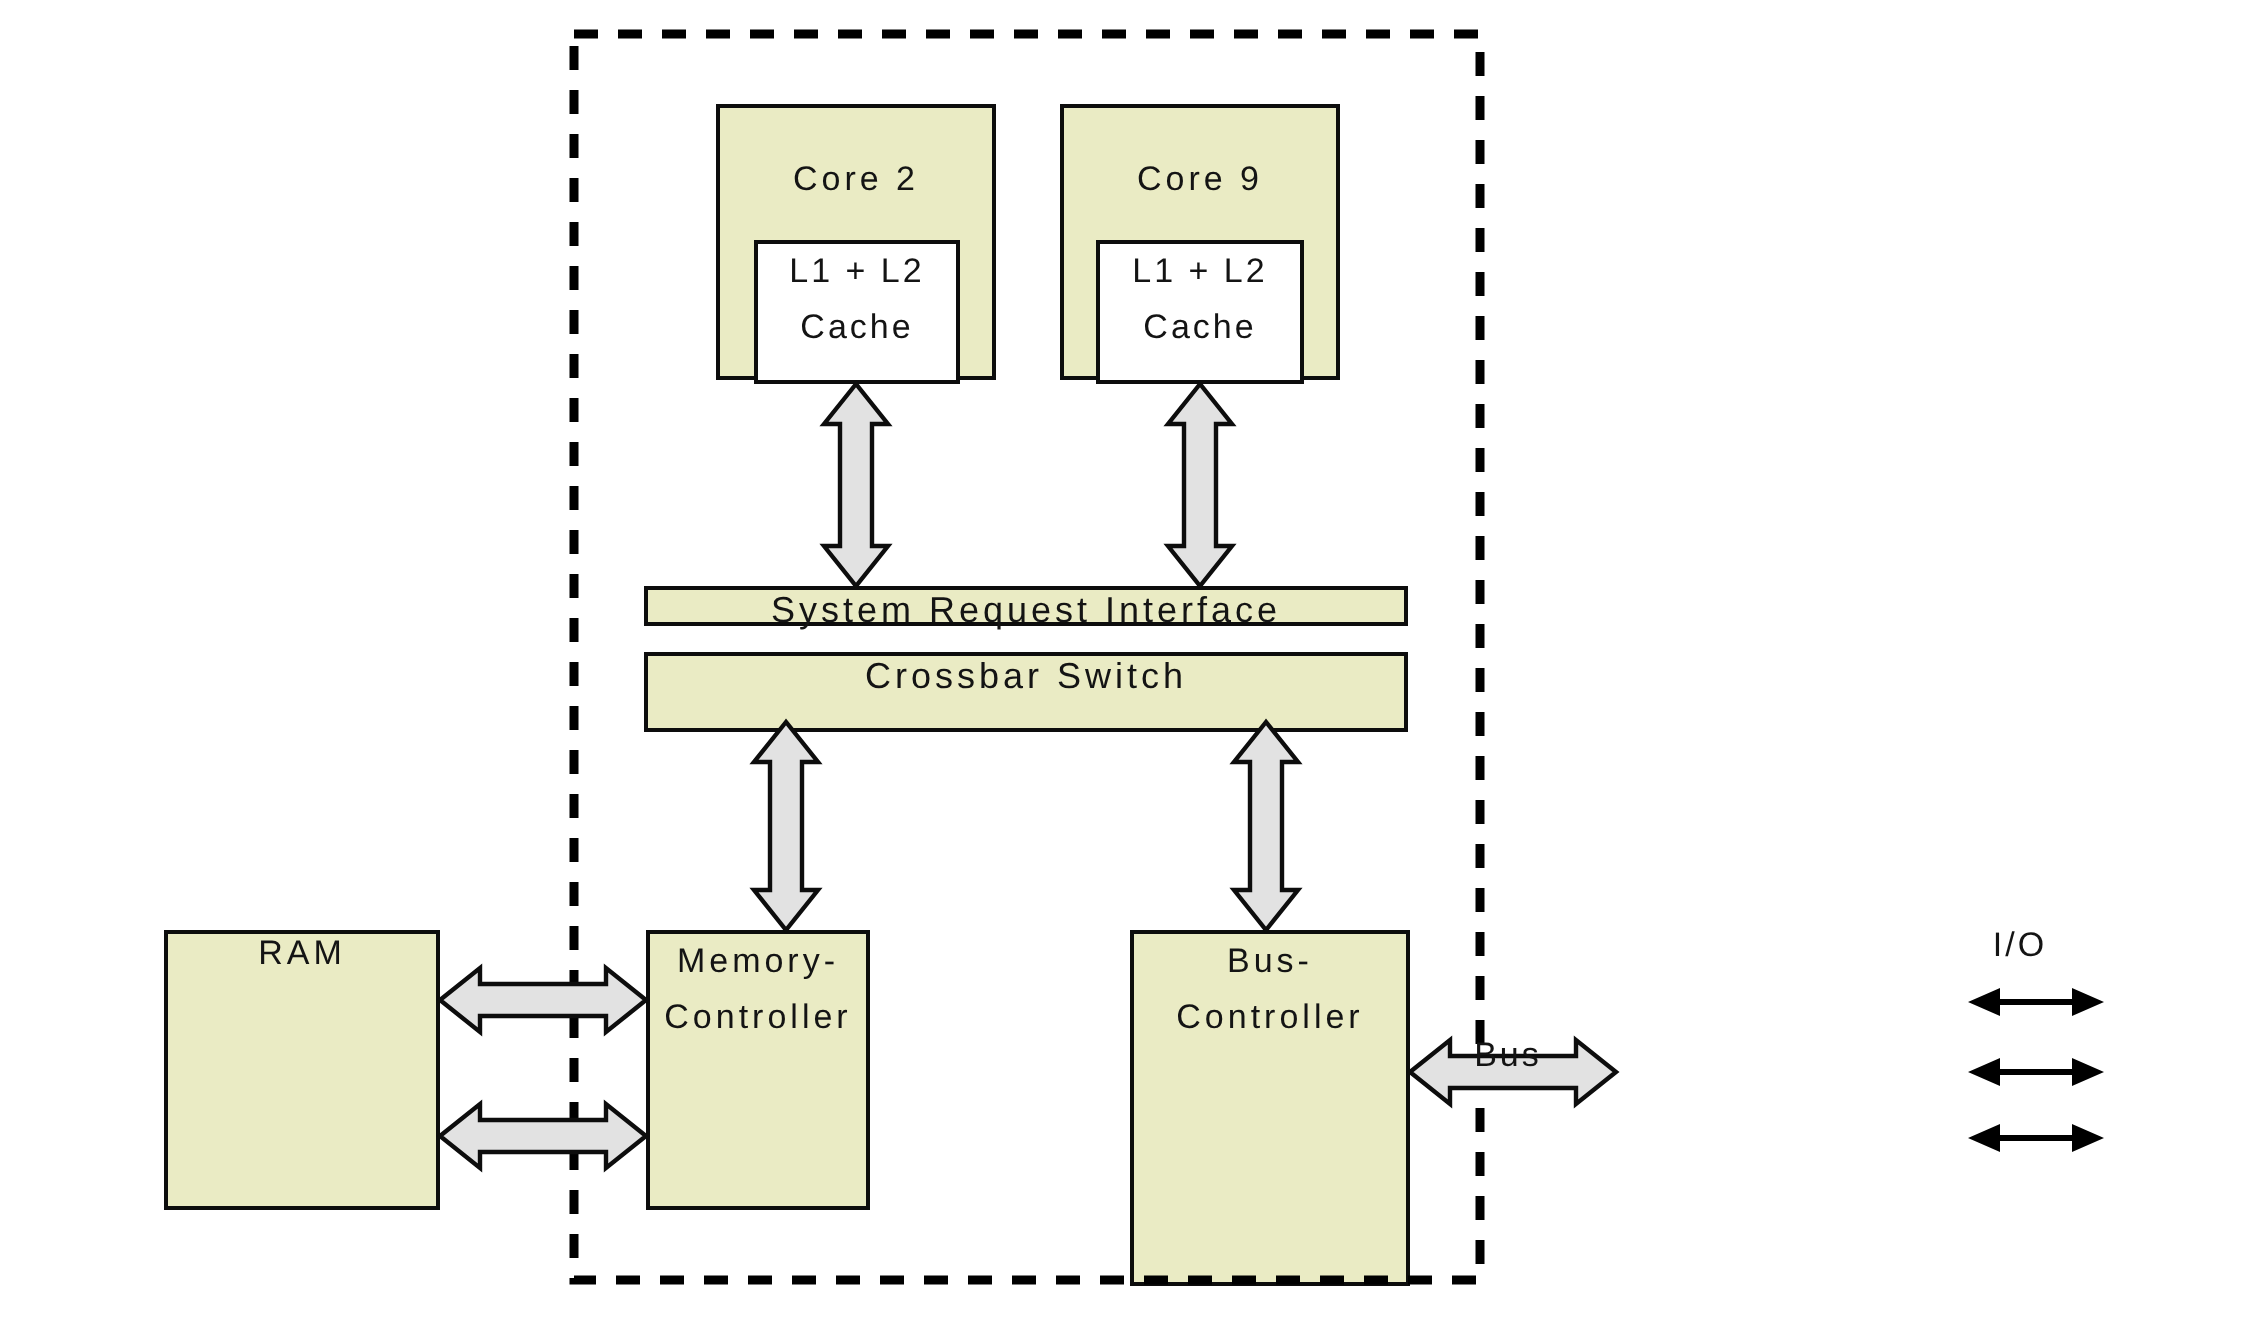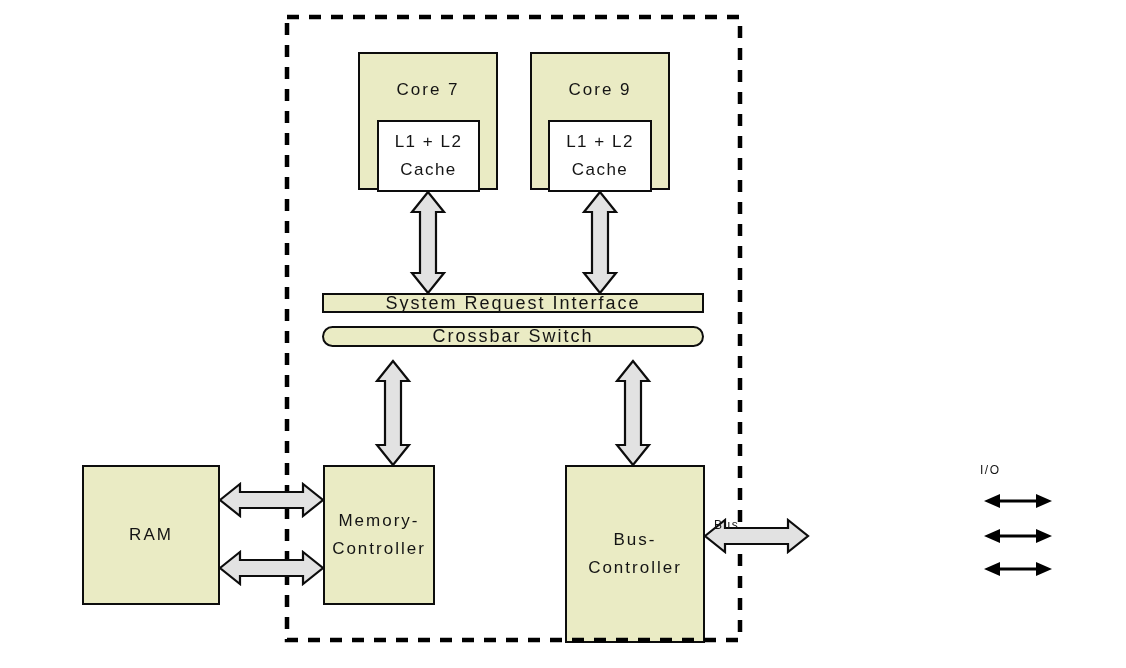--- a/index.html
+++ b/index.html
@@ -24,21 +24,21 @@
     height: 668px;
     background: var(--background);
     overflow: hidden;
   }
   .node {
     position: absolute;
     background: var(--node-fill);
     border: 2px solid var(--node-border);
     color: var(--text-color);
     display: flex;
-    align-items: center;
+    align-items: flex-start;
     justify-content: center;
     text-align: center;
     font-size: 17px;
     letter-spacing: 2px;
     z-index: 1;
   }
   .node.core {
     align-items: flex-start;
     padding-top: 26px;
     z-index: 1;
@@ -71,37 +71,37 @@
     fill: none;
     stroke: var(--dashed-border);
     stroke-width: 4.5;
     stroke-dasharray: 12 10;
   }
   .io-line { stroke: var(--io-arrow); stroke-width: 3; }
   .io-head { fill: var(--io-arrow); }
   .float-label {
     position: absolute;
     color: var(--text-color);
-    font-size: 12px;
+    font-size: 17px;
     letter-spacing: 1.5px;
-    text-align: left;
+    text-align: center;
     z-index: 6;
   }
 </style>
 </head>
 <body>
 
 <div class="canvas">
 
   <div class="node" style="left:82px; top:465px; width:138px; height:140px;">
     <span>RAM</span>
   </div>
 
   <div class="node core" style="left:358px; top:52px; width:140px; height:138px;">
-    <span>Core 7</span>
+    <span>Core 2</span>
   </div>
 
   <div class="node core" style="left:530px; top:52px; width:140px; height:138px;">
     <span>Core 9</span>
   </div>
 
   <div class="node cache two-line" style="left:377px; top:120px; width:103px; height:72px;">
     <div>
       <span>L1 + L2</span>
       <span>Cache</span>
@@ -112,21 +112,21 @@
     <div>
       <span>L1 + L2</span>
       <span>Cache</span>
     </div>
   </div>
 
   <div class="node bar" style="left:322px; top:293px; width:382px; height:20px;">
     <span>System Request Interface</span>
   </div>
 
-  <div class="node bar" style="left:322px; top:326px; width:382px; height:21px;border-radius:17px;">
+  <div class="node bar" style="left:322px; top:326px; width:382px; height:40px;">
     <span>Crossbar Switch</span>
   </div>
 
   <div class="node two-line" style="left:323px; top:465px; width:112px; height:140px;">
     <div>
       <span>Memory-</span>
       <span>Controller</span>
     </div>
   </div>
 

